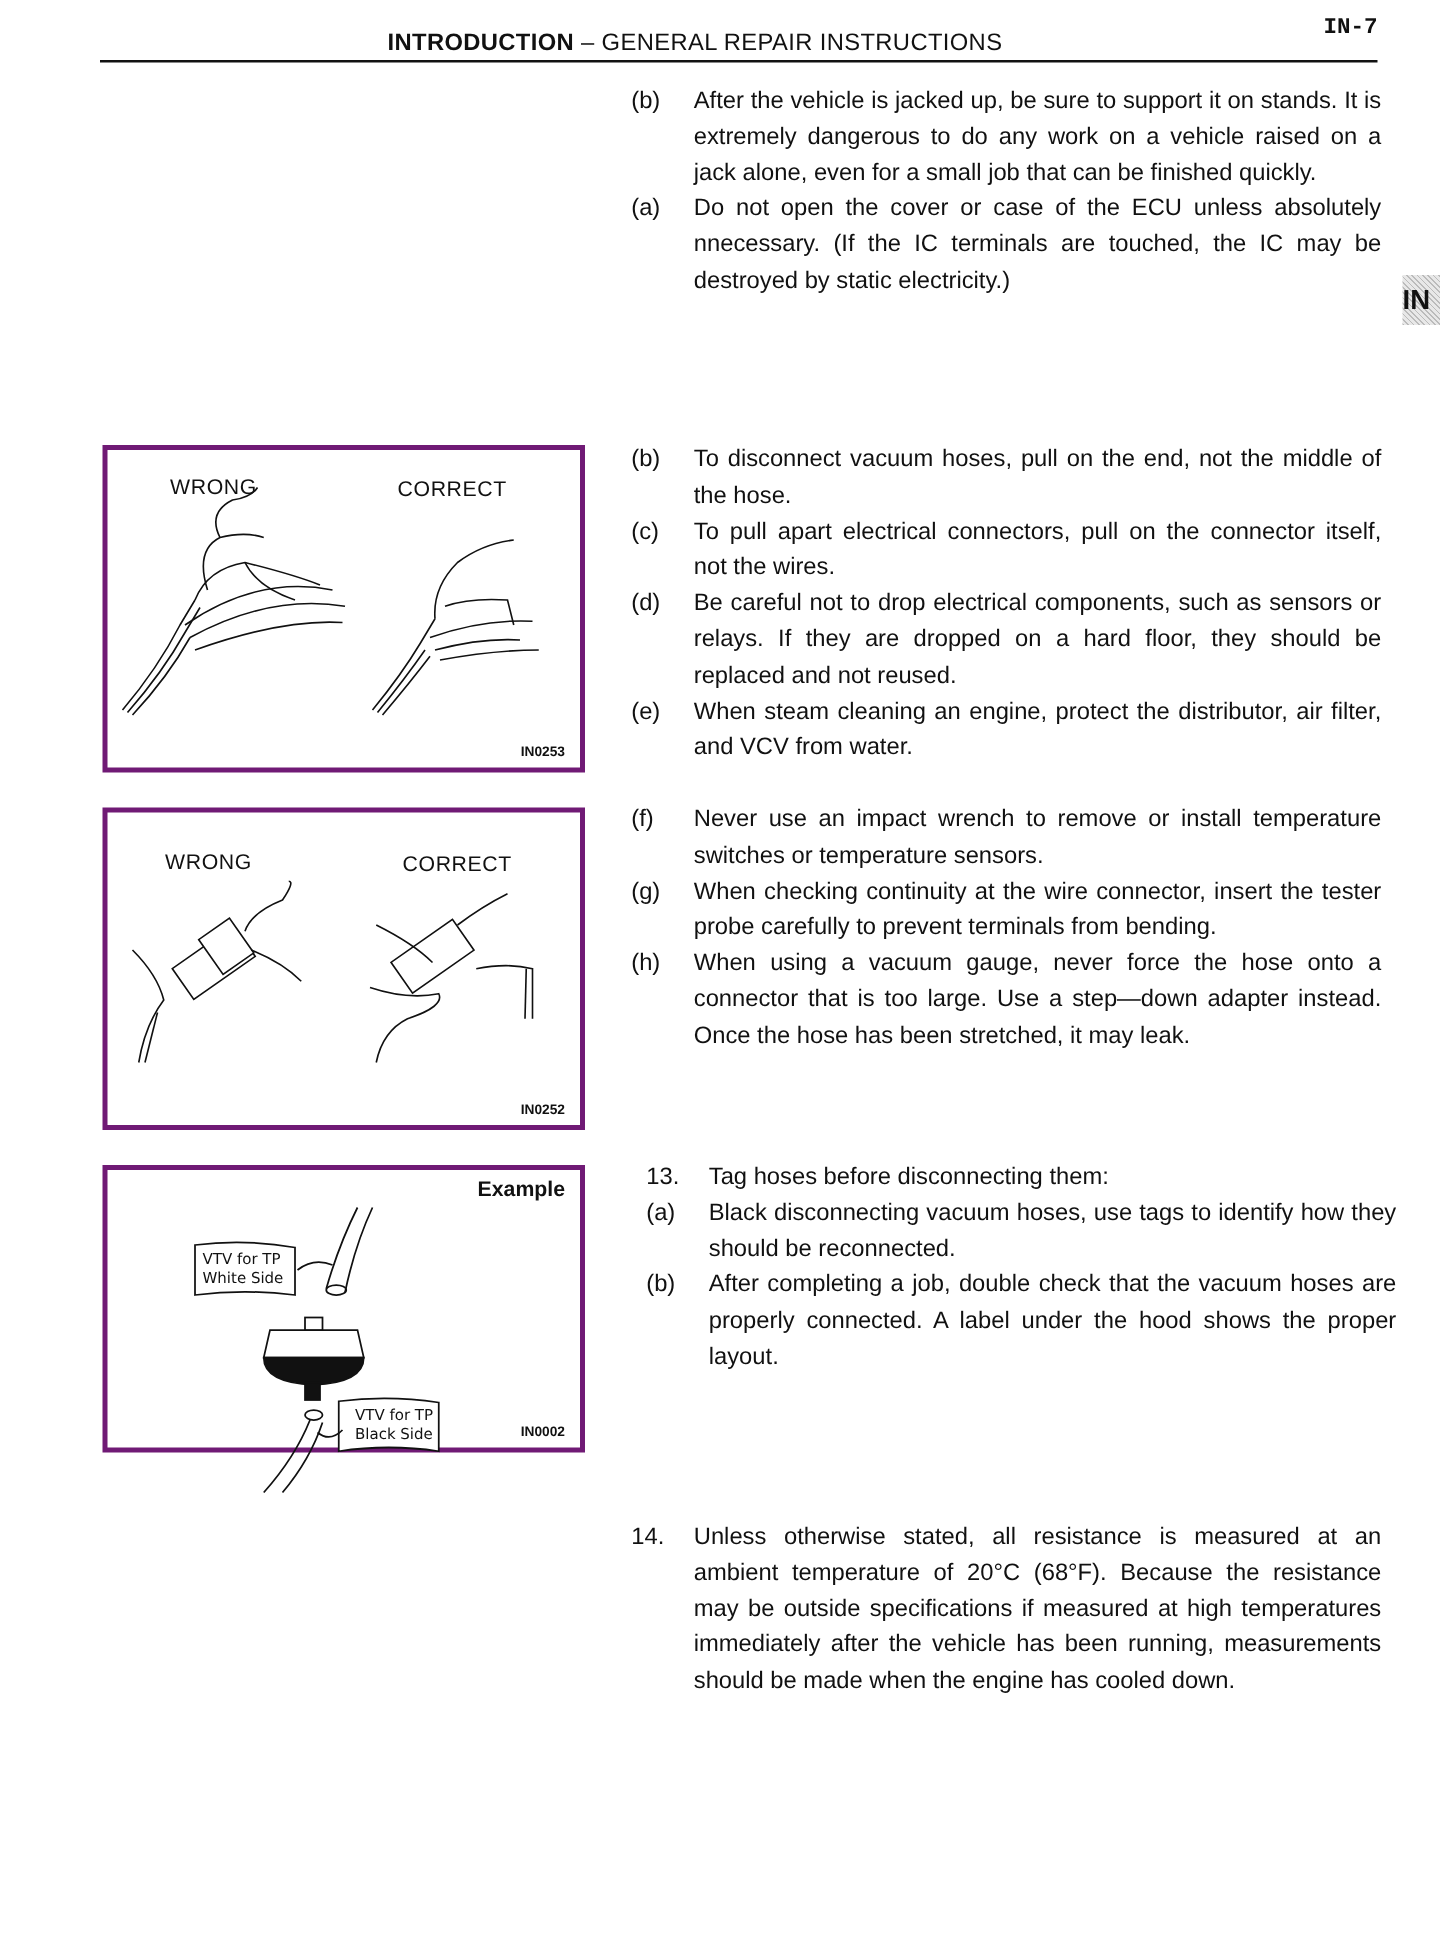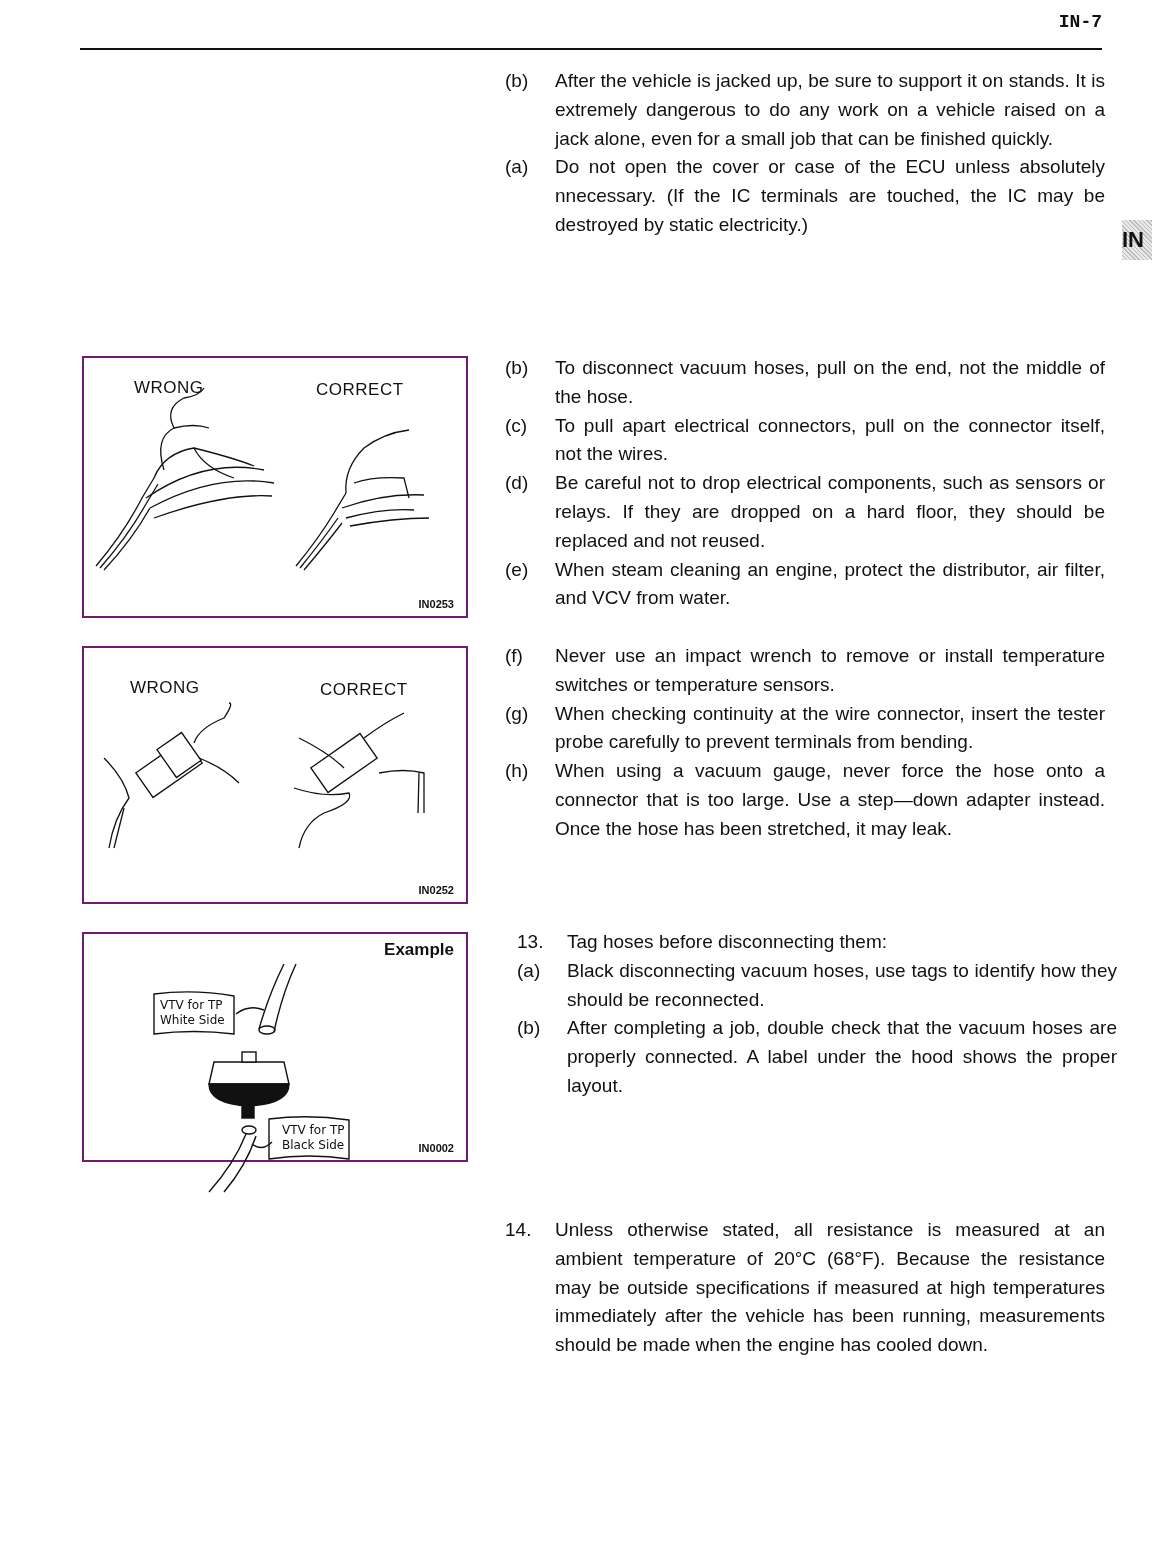--- a/index.html
+++ b/index.html
@@ -10,31 +10,34 @@
   .header-title b { font-weight:bold; }
   .page-num { position:absolute; right:0; top:-10px; font-size:18px; font-weight:bold;font-family:Liberation Mono, monospace; }
   .header-rule { position:absolute; left:0; top:26px; width:1022px; height:2px; background:#111; }
   .tab-marker { position:absolute; left:1122px; top:220px; width:48px; height:40px;
                 background: repeating-linear-gradient(45deg,#bbb 0 1px,#e8e8e8 1px 3px);
                 font-weight:bold; font-size:22px; line-height:40px; padding-left:0; box-sizing:border-box; overflow:hidden; }
   .col { position:absolute; left:505px; width:600px; font-size:19px; line-height:28.8px; }
   .item { display:flex; }
   .item .lbl { width:50px; flex:0 0 50px; }
   .item .txt { flex:1; text-align:justify; }
-  .fig { position:absolute; left:82px; width:386px; border:2px solid #701a75; box-sizing:border-box; background:#fff; }
+  .fig { position:absolute; left:82px; width:386px; border:4px solid #701a75; box-sizing:border-box; background:#fff; }
   .fig .l1 { position:absolute; font-size:17px; letter-spacing:0.5px; }
   .fig .code { position:absolute; right:12px; bottom:6px; font-size:11px; font-weight:bold; }
   .fig .ex { position:absolute; right:12px; top:6px; font-size:17px; font-weight:bold; }
   .fig svg { position:absolute; left:0; top:0; }
   .tag { font-family:"DejaVu Sans", sans-serif; }
 </style>
 </head>
 <body>
 
 <div class="header">
+  <div class="header-title">
+    <b>INTRODUCTION</b><span> – </span><span>GENERAL REPAIR INSTRUCTIONS</span>
+  </div>
   <div class="page-num">IN-7</div>
   <div class="header-rule"></div>
 </div>
 <div class="tab-marker">IN</div>
 
 <div class="col" style="top:67px;">
   <div class="item">
       <span class="lbl">(b)</span>
       <span class="txt">After the vehicle is jacked up, be sure to support it on stands. It is extremely dangerous to do any work on a vehicle raised on a jack alone, even for a small job that can be finished quickly.</span>
     </div>

